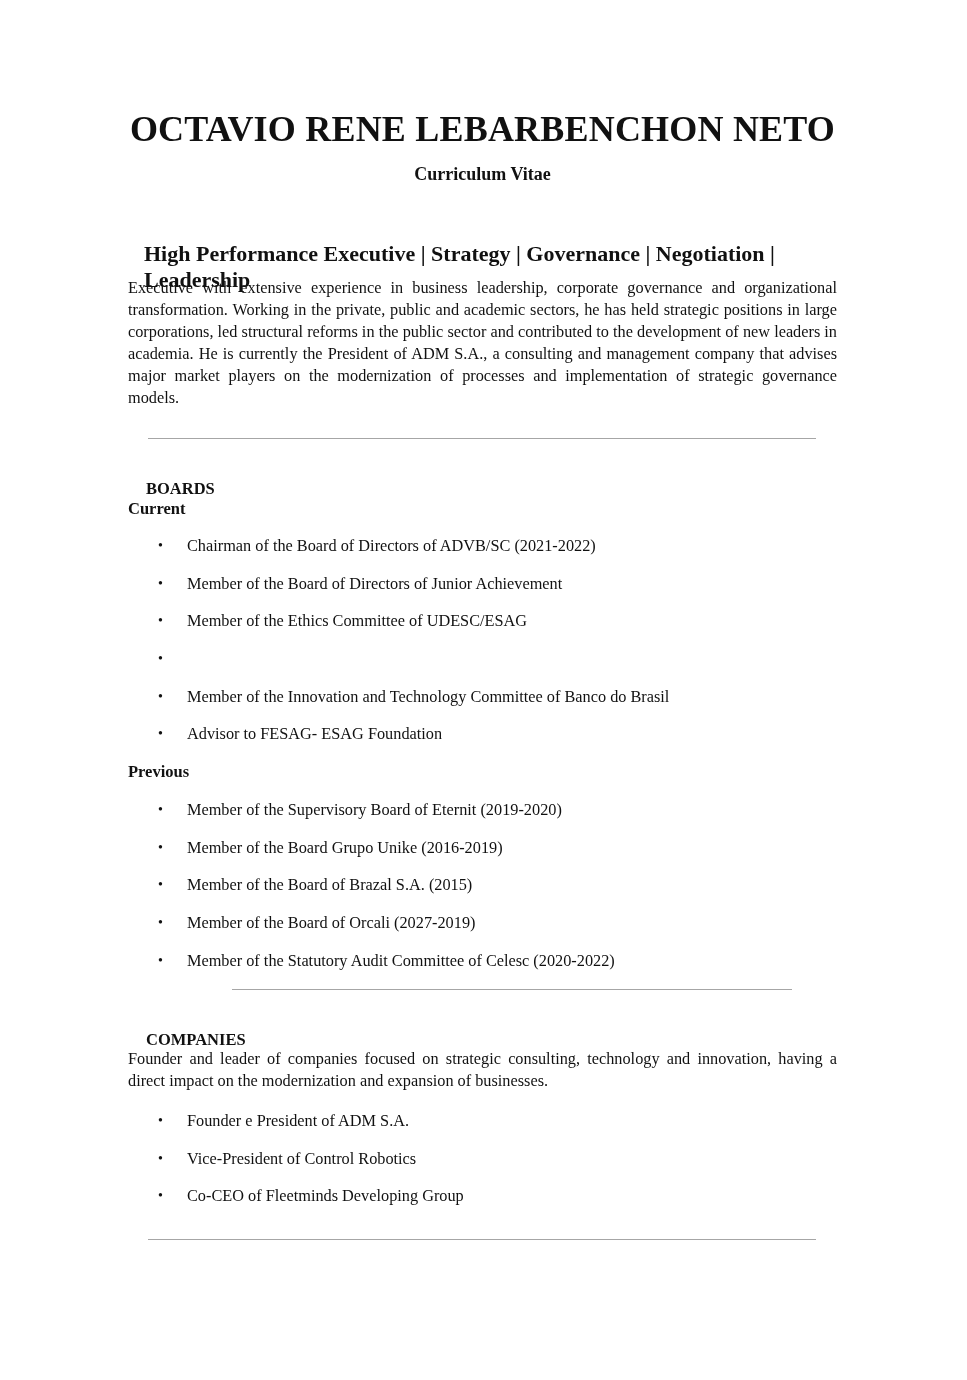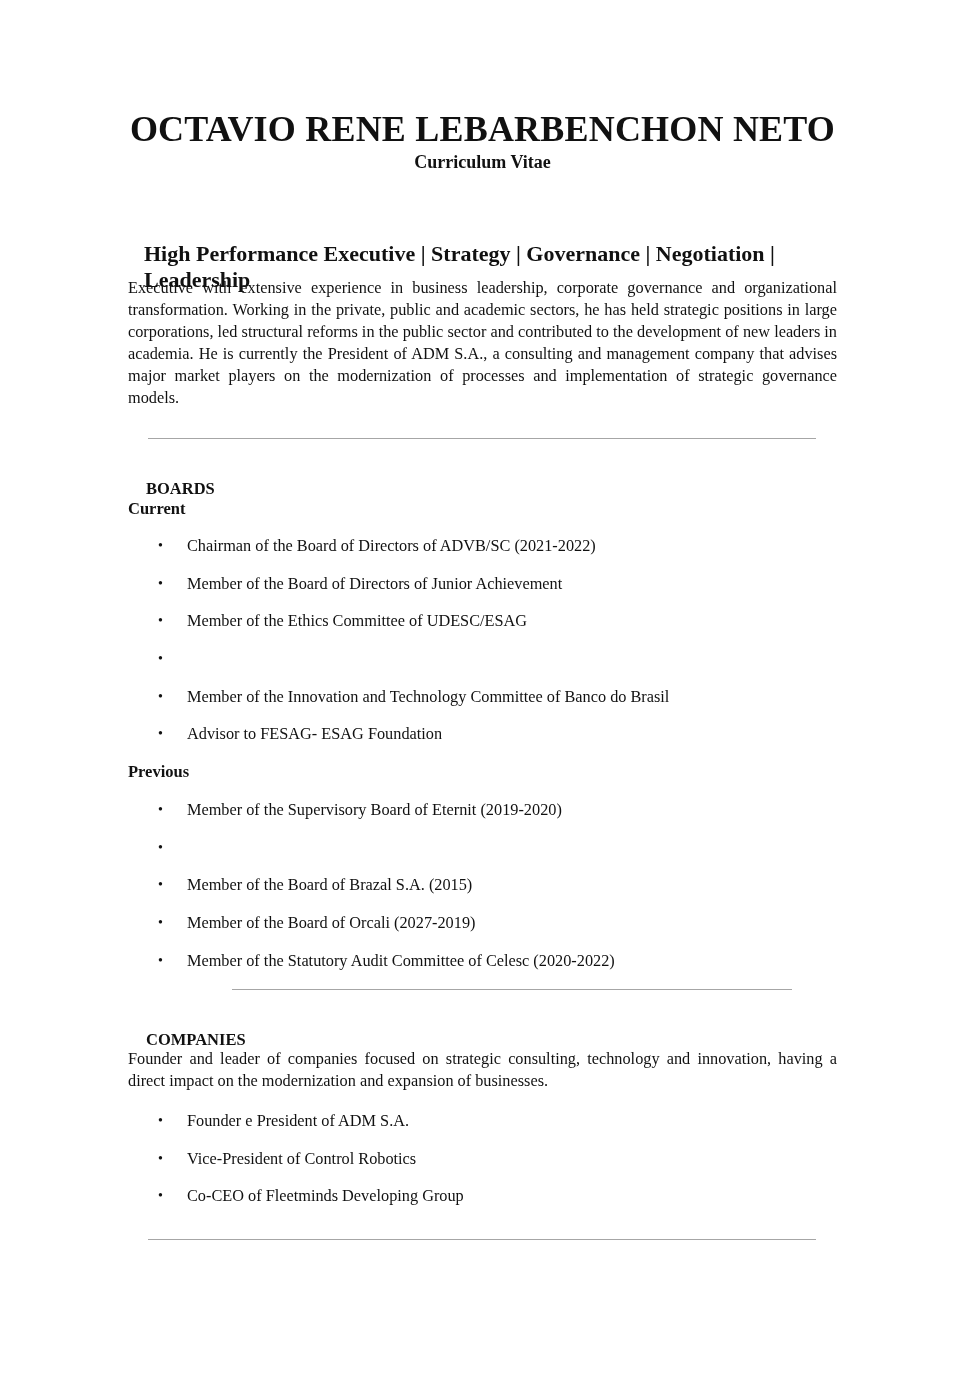--- a/index.html
+++ b/index.html
@@ -7,21 +7,21 @@
     width: 967px; height: 1380px; position: relative; overflow: hidden;
     font-family: "Liberation Serif", "DejaVu Serif", serif;
     color: #111111;
   }
   .page { position: absolute; left: 128px; top: 0; width: 709px; }
   .name {
     position: absolute; left: 0; top: 108px; width: 709px; text-align: center;
     font-size: 36px; font-weight: bold; letter-spacing: 0.2px; margin: 0;
   }
   .subtitle {
-    position: absolute; left: 0; top: 152px; width: 709px; text-align: center;
+    position: absolute; left: 0; top: 164px; width: 709px; text-align: center;
     font-size: 18px; font-weight: bold; margin: 0;
   }
   .tagline {
     position: absolute; left: 16px; top: 241px; width: 709px;
     font-size: 22px; font-weight: bold; margin: 0;
   }
   .para {
     position: absolute; left: 0; width: 709px; margin: 0;
     font-size: 16.3px; line-height: 22px; text-align: justify;
   }
@@ -87,20 +87,21 @@
 
   <h4 class="h-sub" style="top:762px;">Previous</h4>
 
   <ul class="blist" style="top:800px;">
     <li>
         <span class="bullet">•</span>
         <span class="txt">Member of the Supervisory Board of Eternit (2019-2020)</span>
       </li>
     <li>
         <span class="bullet">•</span>
+        <span class="txt">Member of the Board Grupo Unike (2016-2019)</span>
       </li>
     <li>
         <span class="bullet">•</span>
         <span class="txt">Member of the Board of Brazal S.A. (2015)</span>
       </li>
     <li>
         <span class="bullet">•</span>
         <span class="txt">Member of the Board of Orcali (2027-2019)</span>
       </li>
     <li>

